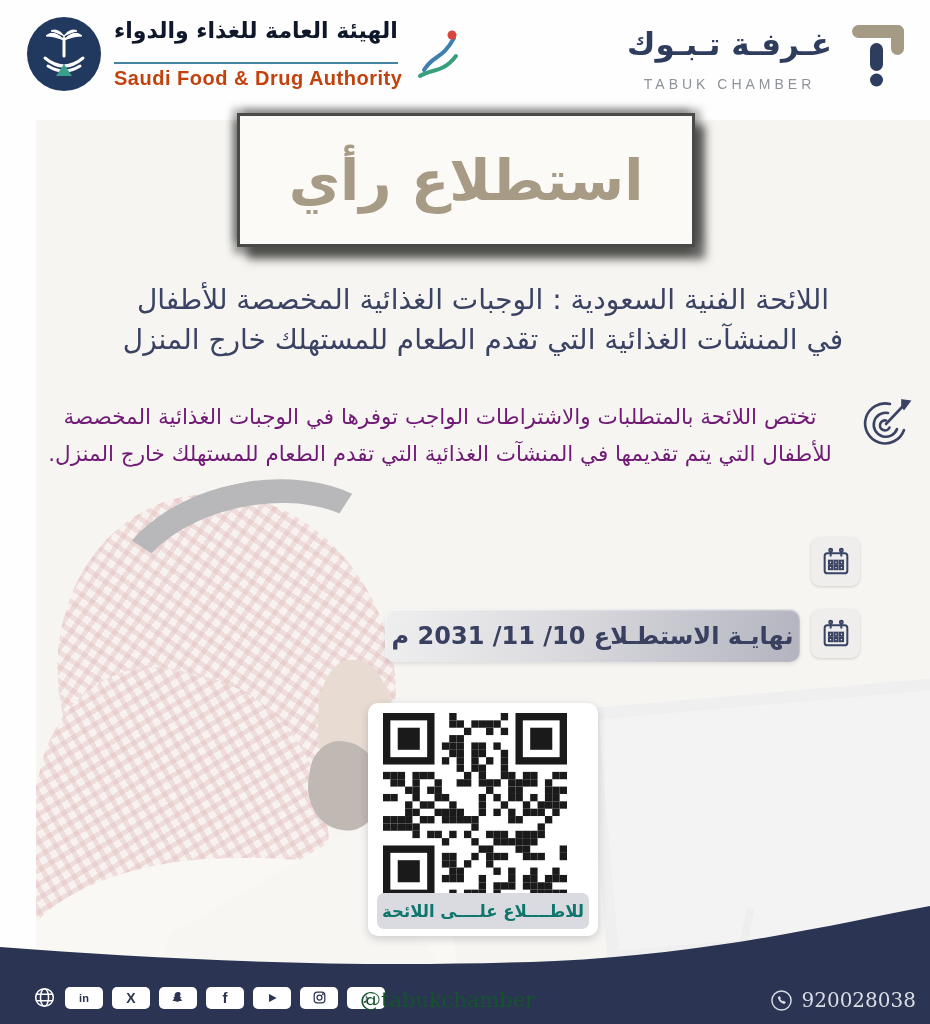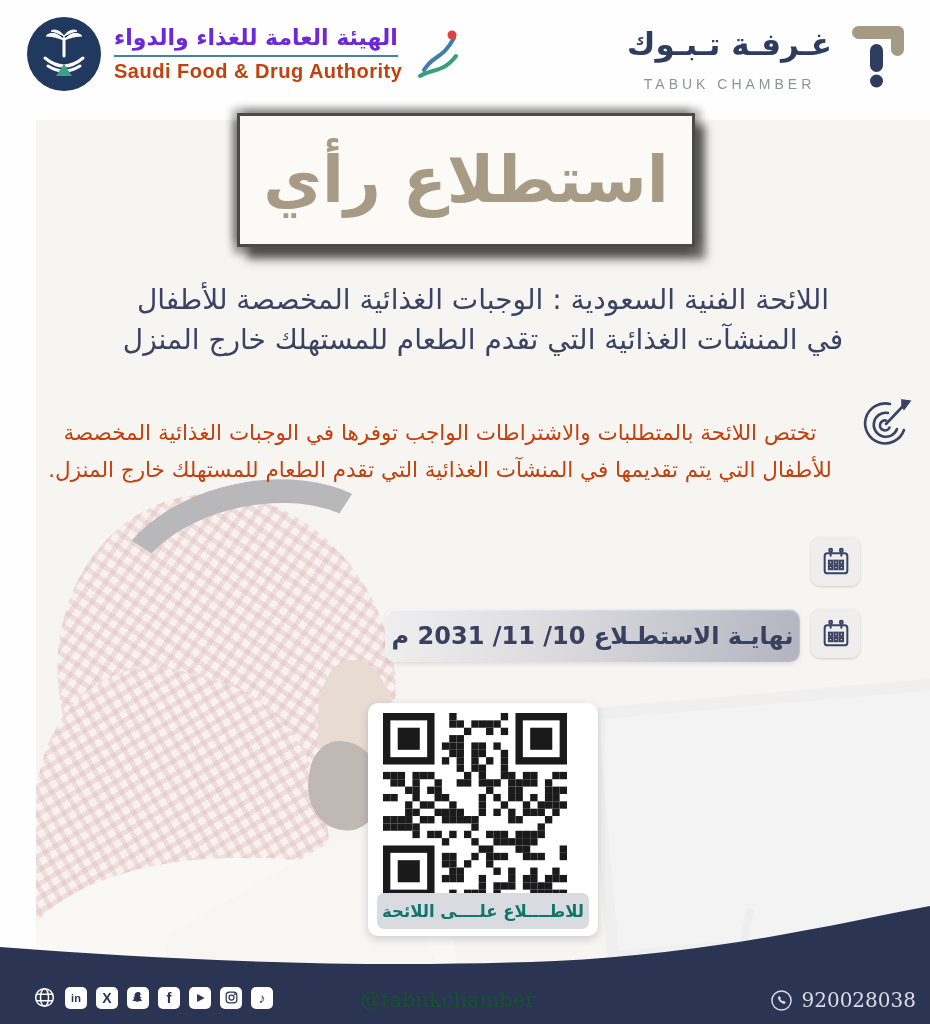--- a/index.html
+++ b/index.html
@@ -2,26 +2,26 @@
 <html lang="ar"><head>
 <meta charset="utf-8">
 <style>
   html,body{margin:0;padding:0;background:#e9e9e9;}
   .stage{position:relative;width:930px;height:1024px;background:#fefefe;overflow:hidden;
          font-family:"DejaVu Sans",sans-serif;margin:0 auto;}
   
   .hdr-left{position:absolute;left:26px;top:16px;display:flex;align-items:center;gap:12px;}
   .sfda-circle{width:76px;height:76px;}
   .sfda-text{display:flex;flex-direction:column;align-items:flex-start;}
-  .sfda-ar{font-size:22px;font-weight:bold;color:#6d28d9;direction:rtl;
-           border-bottom:2px solid #4583a3;padding-bottom:5px;}
+  .sfda-ar{font-size:22px;font-weight:bold;color:#0f172a;direction:rtl;
+           border-bottom:2px solid #4583a3;padding-bottom:19px;}
   .sfda-en{font-size:20px;font-weight:bold;color:#c2410c;letter-spacing:.5px;margin-top:3px;
            font-family:"Liberation Sans",sans-serif;}
   .sfda-fig{margin-left:2px;}
-  .hdr-right{position:absolute;right:22px;top:20px;display:flex;align-items:flex-end;gap:10px;}
+  .hdr-right{position:absolute;right:22px;top:20px;display:flex;align-items:center;gap:10px;}
   .tabuk-text{display:flex;flex-direction:column;align-items:center;margin-top:6px;}
   .tabuk-ar{font-size:31px;font-weight:bold;color:#2e3c5e;direction:rtl;letter-spacing:1px;}
   .tabuk-en{font-size:14px;color:#8e929b;letter-spacing:4px;margin-top:14px;
             font-family:"Liberation Sans",sans-serif;}
   
   .panel{position:absolute;left:36px;top:120px;right:0;bottom:0;background:#f6f5f2;}
   .photo{position:absolute;inset:0;overflow:hidden;opacity:.5;}
   .ghutra,.drape{background:
       repeating-linear-gradient(45deg,rgba(198,112,112,.32) 0 5px,transparent 5px 12px),
       repeating-linear-gradient(-45deg,rgba(198,112,112,.32) 0 5px,transparent 5px 12px),
@@ -42,26 +42,26 @@
       transform:rotate(-30deg);border-radius:20px;}
   .monitor{position:absolute;left:560px;top:572px;width:345px;height:232px;background:#f2f3f6;
       border:12px solid #e9ebef;border-radius:10px;transform:rotate(-5deg);}
   .monitor-stand{position:absolute;left:702px;top:788px;width:8px;height:82px;background:#e6e8ec;
       transform:rotate(12deg);}
   
   .title-box{position:absolute;left:237px;top:113px;width:452px;height:128px;background:#fbfaf7;
       border:3px solid #4a4a48;display:flex;align-items:center;justify-content:center;z-index:3;
       box-shadow:10px 12px 9px rgba(55,55,53,.78),-5px -5px 7px rgba(55,55,53,.35),
                  6px -4px 7px rgba(55,55,53,.35),-4px 7px 7px rgba(55,55,53,.45);}
-  .title-text{font-size:64px;font-weight:bold;color:#a89b86;direction:rtl;}
+  .title-text{font-size:56px;font-weight:bold;color:#a89b86;direction:rtl;}
   
   .heading{position:absolute;left:36px;right:0;top:280px;text-align:center;direction:rtl;
       font-size:28px;font-weight:normal;color:#3b4364;line-height:1.42;z-index:2;}
-  .desc{position:absolute;left:40px;right:90px;top:415px;text-align:center;direction:rtl;
-      font-size:21.5px;color:#c2410c;line-height:1.7;z-index:2;}
+  .desc{position:absolute;left:40px;right:90px;top:399px;text-align:center;direction:rtl;
+      font-size:21.5px;color:#701a75;line-height:1.7;z-index:2;}
   .target-wrap{position:absolute;right:13px;top:392px;z-index:2;}
   
   .bar{position:absolute;left:385px;width:415px;height:53px;border-radius:10px;z-index:2;
       background:linear-gradient(100deg,#efeff0 0%,#dcdce0 40%,#b3b4bf 100%);
       box-shadow:inset 0 1px 2px rgba(255,255,255,.8),0 2px 4px rgba(0,0,0,.10);
       display:flex;align-items:center;justify-content:center;direction:rtl;
       font-size:24px;font-weight:bold;color:#394060;}
   .bar1{top:537px;} .bar2{top:609px;}
   .cal{position:absolute;left:811px;width:49px;height:49px;border-radius:9px;background:#efeeec;
       box-shadow:0 1px 3px rgba(0,0,0,.16);display:flex;align-items:center;justify-content:center;z-index:2;}
@@ -69,21 +69,21 @@
   
   .qr-card{position:absolute;left:368px;top:703px;width:230px;height:233px;background:#ffffff;
       border-radius:10px;box-shadow:0 3px 9px rgba(40,40,60,.20);z-index:2;}
   .qr-card svg.qr{position:absolute;left:15px;top:10px;}
   .qr-caption{position:absolute;left:9px;right:9px;bottom:7px;height:36px;background:#d9dbe1;
       border-radius:7px;display:flex;align-items:center;justify-content:center;direction:rtl;
       font-size:16.5px;font-weight:bold;color:#0f766e;}
   
   .wave{position:absolute;left:0;top:900px;z-index:4;}
   .socials{position:absolute;left:33px;top:986px;display:flex;align-items:center;gap:9px;z-index:5;}
-  .sq{width:22px;height:22px;background:#ffffff;border-radius:5px;display:flex;align-items:center;
+  .sq{width:38px;height:22px;background:#ffffff;border-radius:5px;display:flex;align-items:center;
       justify-content:center;font-weight:bold;color:#2b3453;font-family:"Liberation Sans",sans-serif;}
   .sq.t-in{font-size:11px;} .sq.t-x{font-size:14px;} .sq.t-f{font-size:15px;} .sq.t-note{font-size:14px;}
   .handle{position:absolute;left:360px;top:988px;font-family:"DejaVu Serif",serif;font-size:21px;
       color:#14532d;z-index:5;}
   .phone{position:absolute;right:14px;top:988px;display:flex;align-items:center;gap:8px;z-index:5;
       font-family:"DejaVu Serif",serif;font-size:20px;color:#dadce4;}
 </style>
 </head>
 <body>
 

